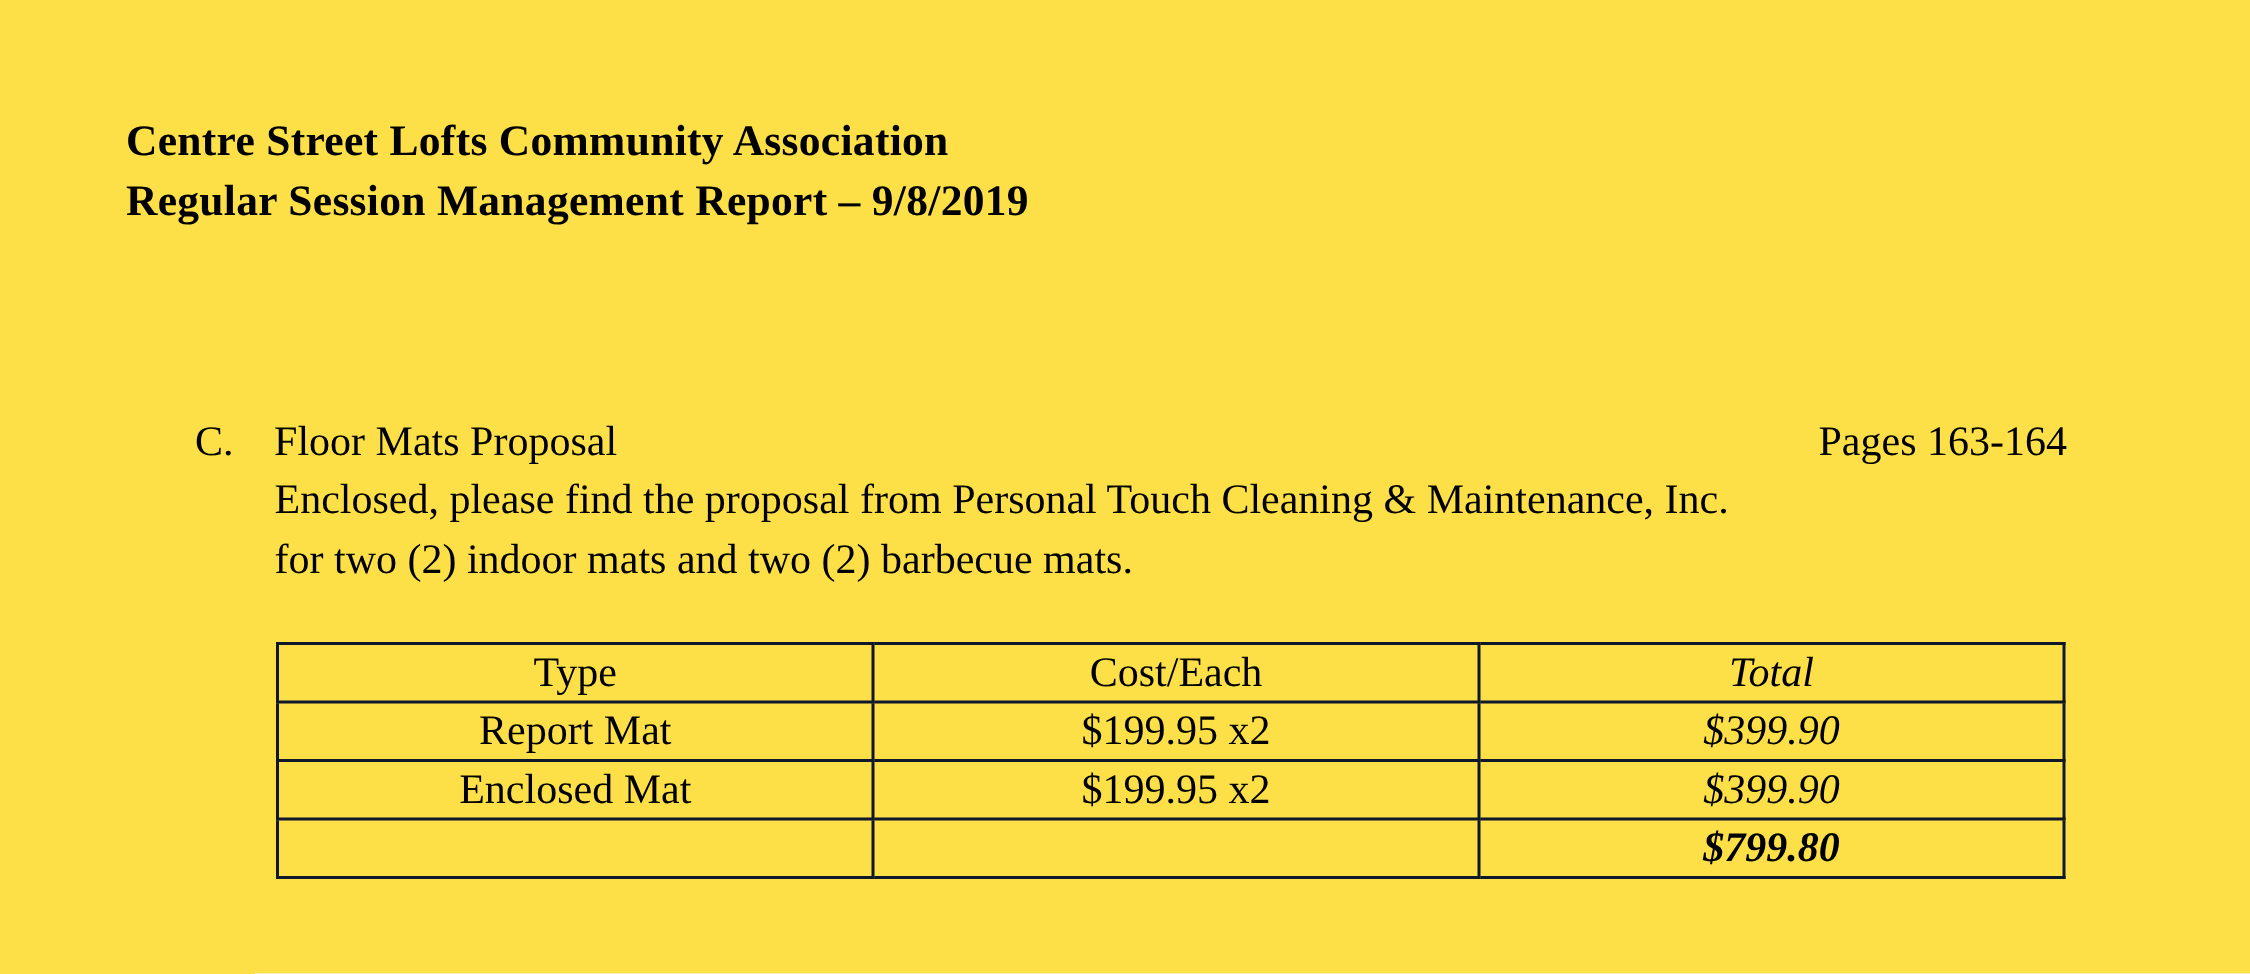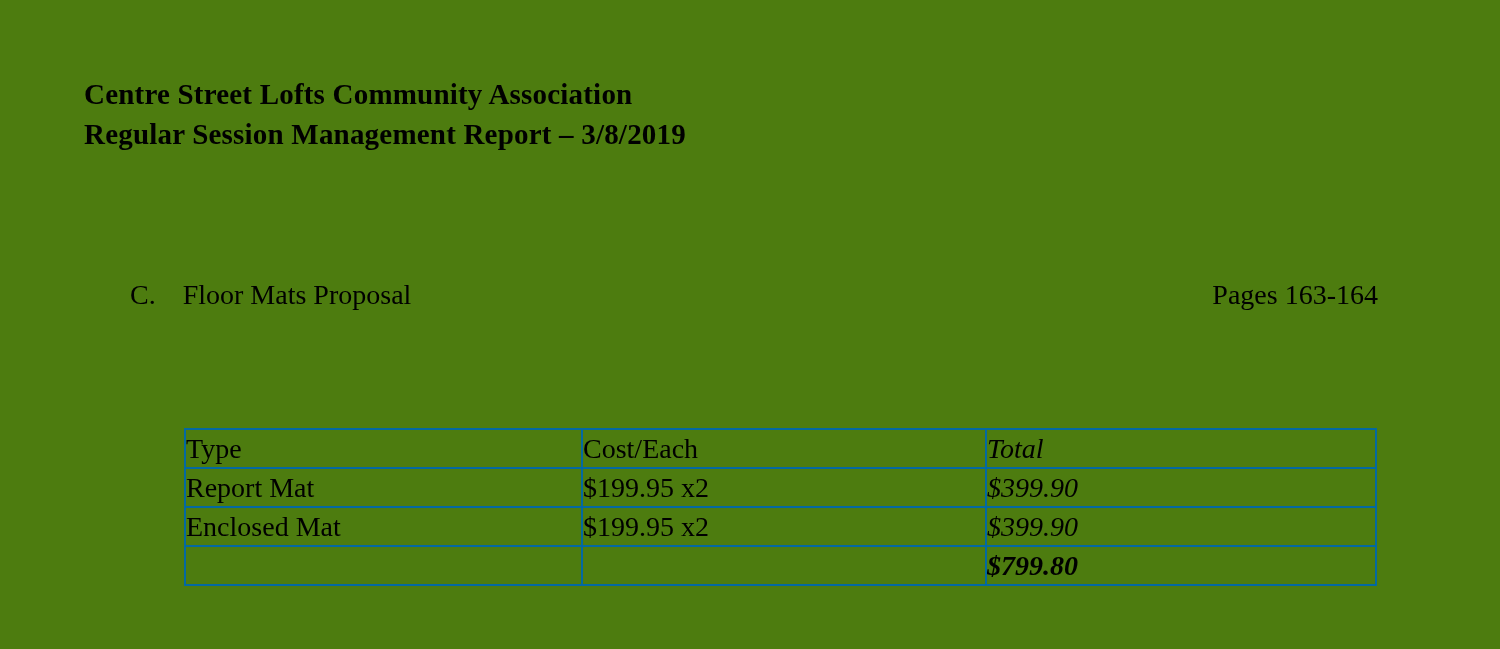--- a/index.html
+++ b/index.html
@@ -4,21 +4,21 @@
 <style>
   html, body {
     margin: 0;
     padding: 0;
     background: #ffffff;
   }
   .page {
     position: relative;
     width: 1500px;
     height: 649px;
-    background: #4d7c0f;
+    background: #fde047;
     color: #000000;
     font-family: "Liberation Serif", "DejaVu Serif", serif;
     overflow: hidden;
   }
   .doc-header {
     position: absolute;
     left: 84px;
     top: 74px;
     font-size: 29px;
     font-weight: bold;
@@ -58,47 +58,52 @@
   }
   .proposal-table {
     position: absolute;
     left: 184px;
     top: 428px;
     border-collapse: collapse;
     table-layout: fixed;
     font-size: 28px;
   }
   .proposal-table td {
-    border: 2px solid #0369a1;
+    border: 2px solid #0f172a;
     height: 37px;
+    text-align: center;
     vertical-align: middle;
     padding: 0;
     overflow: hidden;
   }
   .col-type  { width: 395px; }
   .col-cost  { width: 402px; }
   .col-total { width: 388px; font-style: italic; }
   .grand-total { font-weight: bold; }
 </style>
 </head>
 <body>
 
 <div class="page">
 
   <div class="doc-header">
     <div>Centre Street Lofts Community Association</div>
-    <div>Regular Session Management Report – 3/8/2019</div>
+    <div>Regular Session Management Report – 9/8/2019</div>
   </div>
 
   <div class="section-line">
     <span class="section-label">C.</span>
     <span class="section-title">Floor Mats Proposal</span>
     <span class="section-pages">Pages 163-164</span>
   </div>
 
+  <div class="body-text">
+    <div>Enclosed, please find the proposal from Personal Touch Cleaning &amp; Maintenance, Inc.</div>
+    <div>for two (2) indoor mats and two (2) barbecue mats.</div>
+  </div>
 
   <table class="proposal-table">
     <tbody>
       <tr>
         <td class="col-type">Type</td>
         <td class="col-cost">Cost/Each</td>
         <td class="col-total">Total</td>
       </tr>
       <tr>
         <td class="col-type">Report Mat</td>

